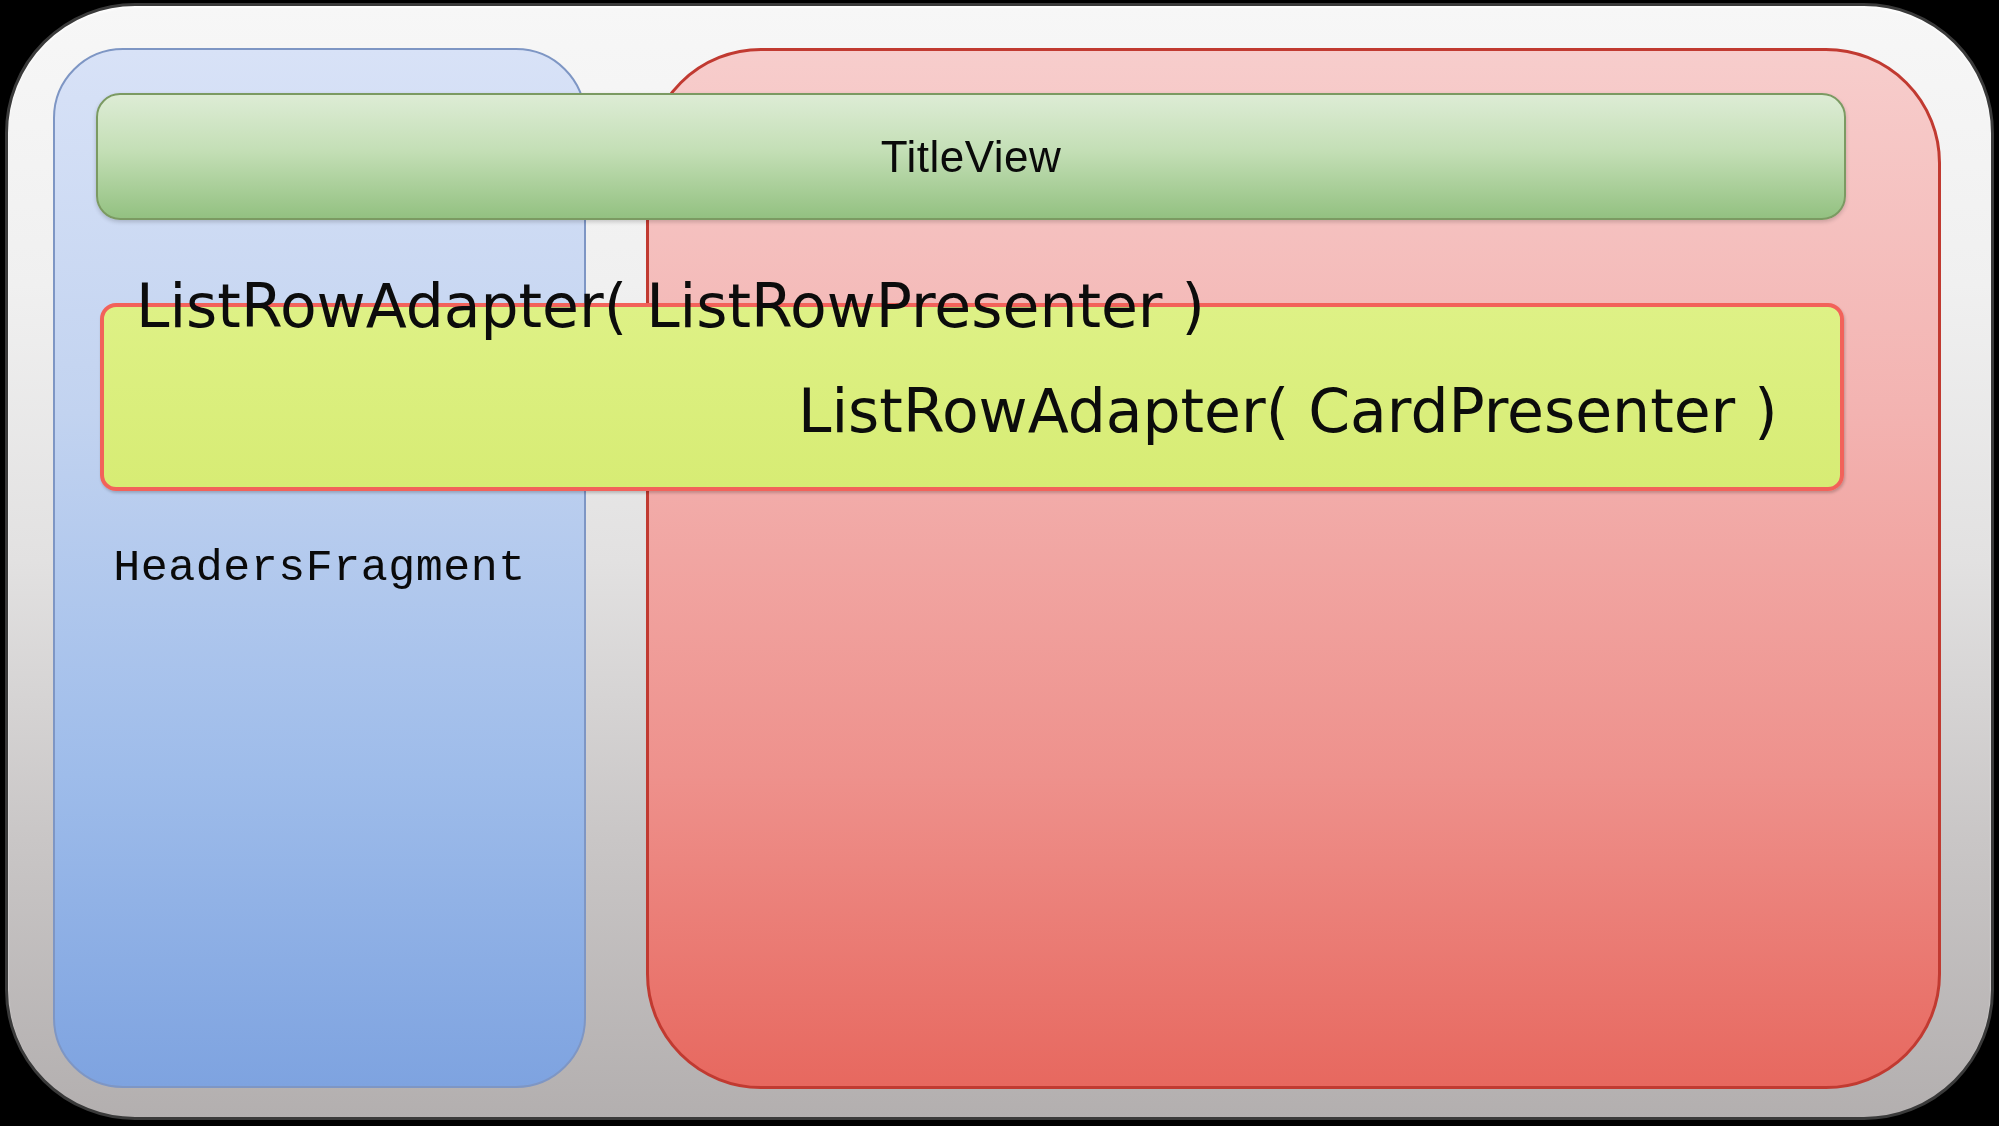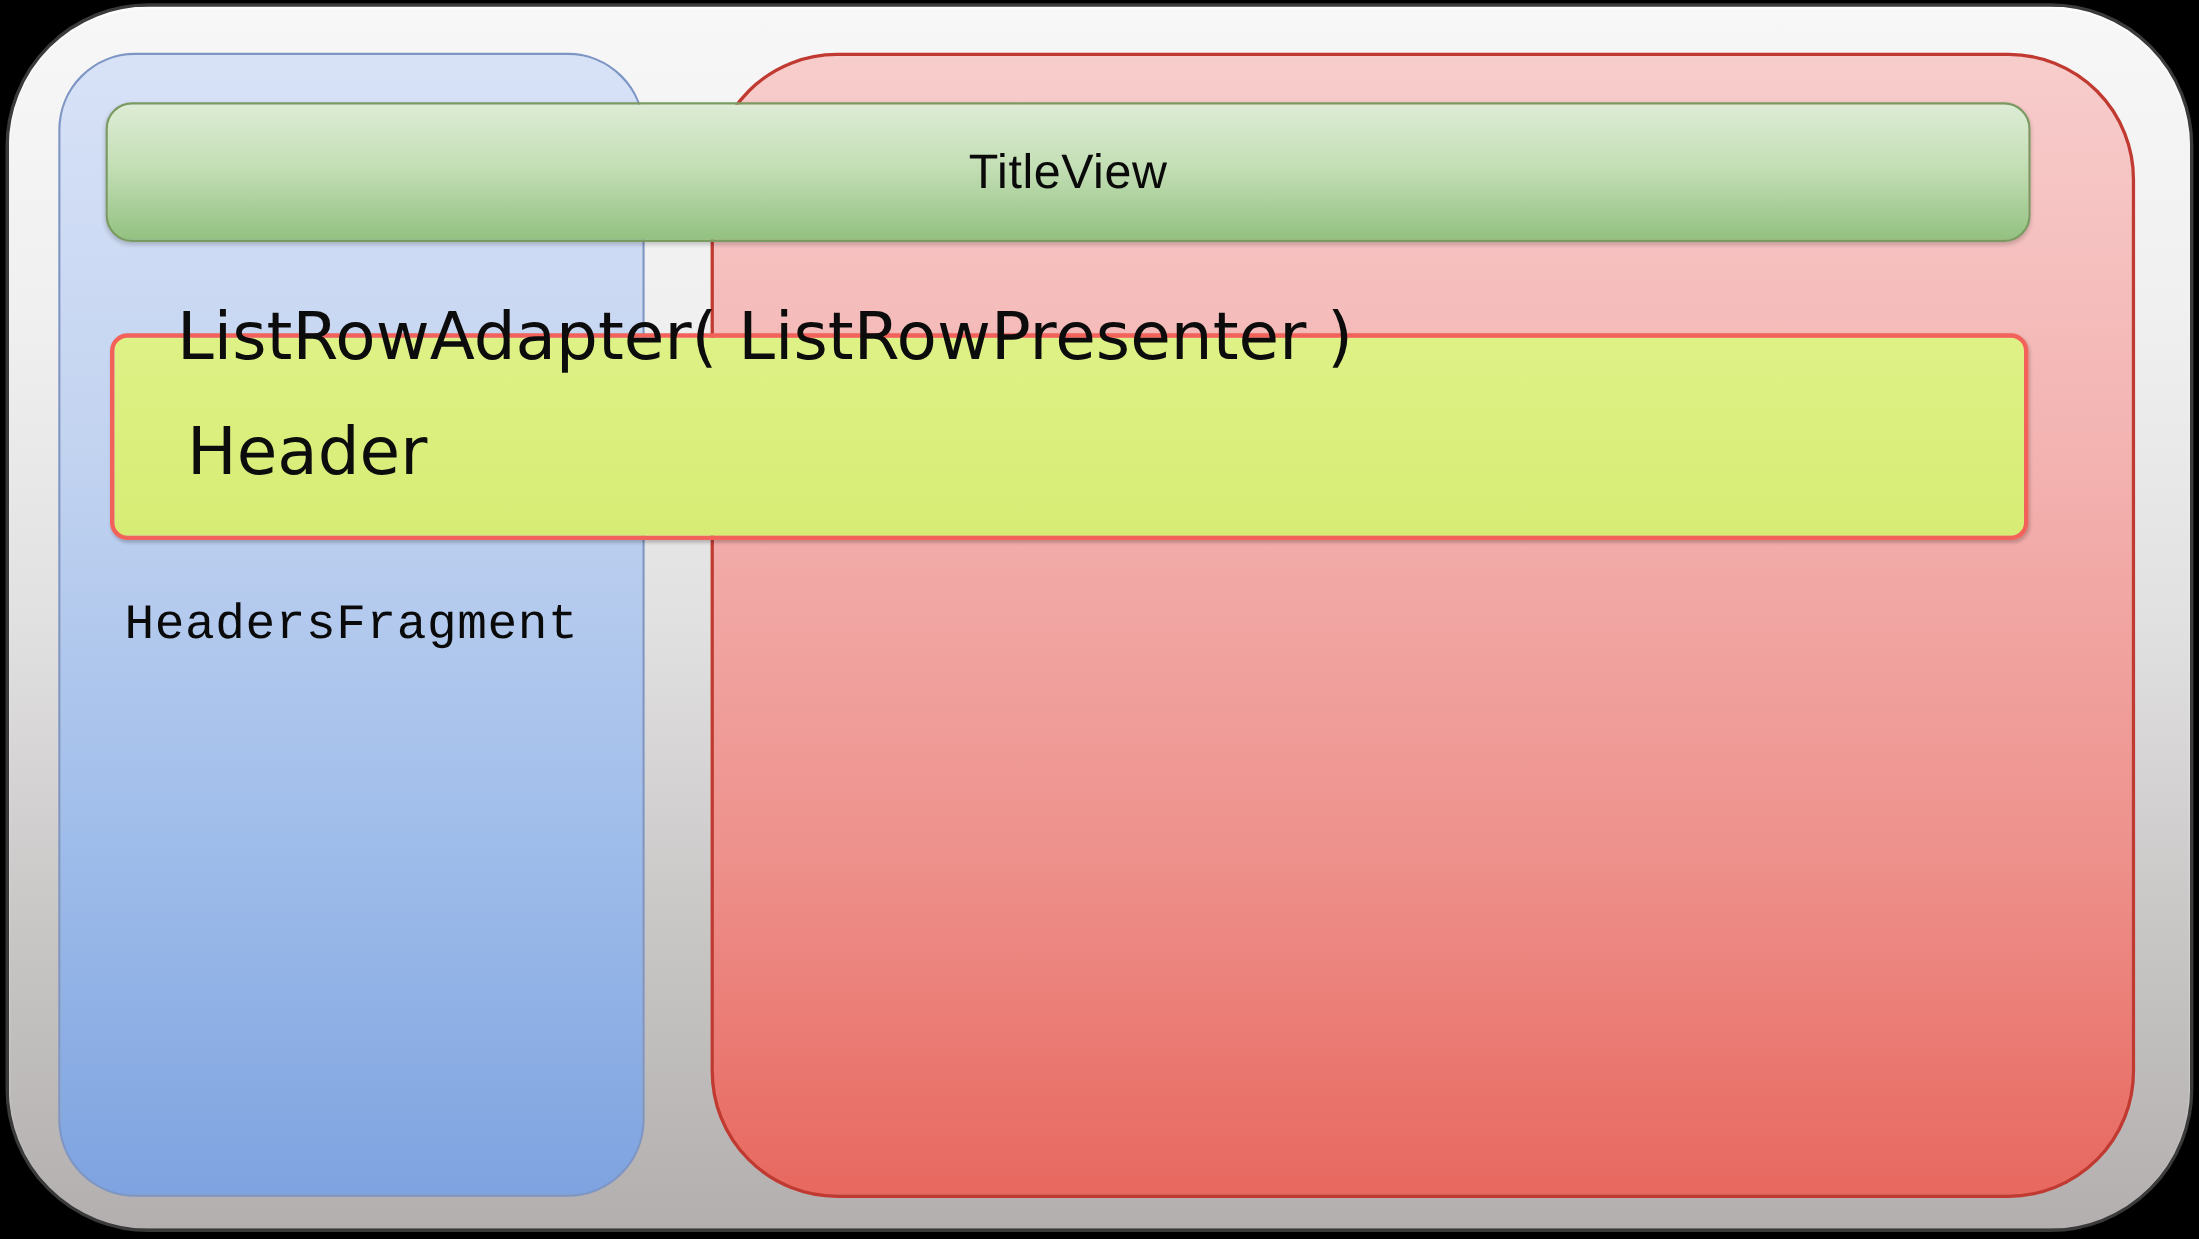--- a/index.html
+++ b/index.html
@@ -82,21 +82,21 @@
   .big-text {
     font-family: "DejaVu Sans", sans-serif;
     font-size: 60px;
     line-height: 66px;
     color: #0c0c0c;
     white-space: nowrap;
   }
   
   .row-presenter-label {
     position: absolute;
-    left: 153px; top: 267px;
+    left: 128px; top: 267px;
     z-index: 4;
   }
   .header-cell-label {
     position: absolute;
     left: 162px; top: 372px;
     z-index: 4;
   }
   .card-presenter-label {
     position: absolute;
     left: 790px; top: 372px;
@@ -128,20 +128,20 @@
     <div class="rows-panel"></div>
 
     <div class="title-view">
       <span class="label">TitleView</span>
     </div>
 
     <div class="big-text row-presenter-label">ListRowAdapter( ListRowPresenter )</div>
 
     <div class="list-row-bar"></div>
 
-    <div class="big-text header-cell-label">Header</div>
 
+    <div class="big-text card-presenter-label">ListRowAdapter( CardPresenter )</div>
 
     <div class="fragment-caption headers-caption">HeadersFragment</div>
 
 
   </div>
 </div>
 
 </body></html>

